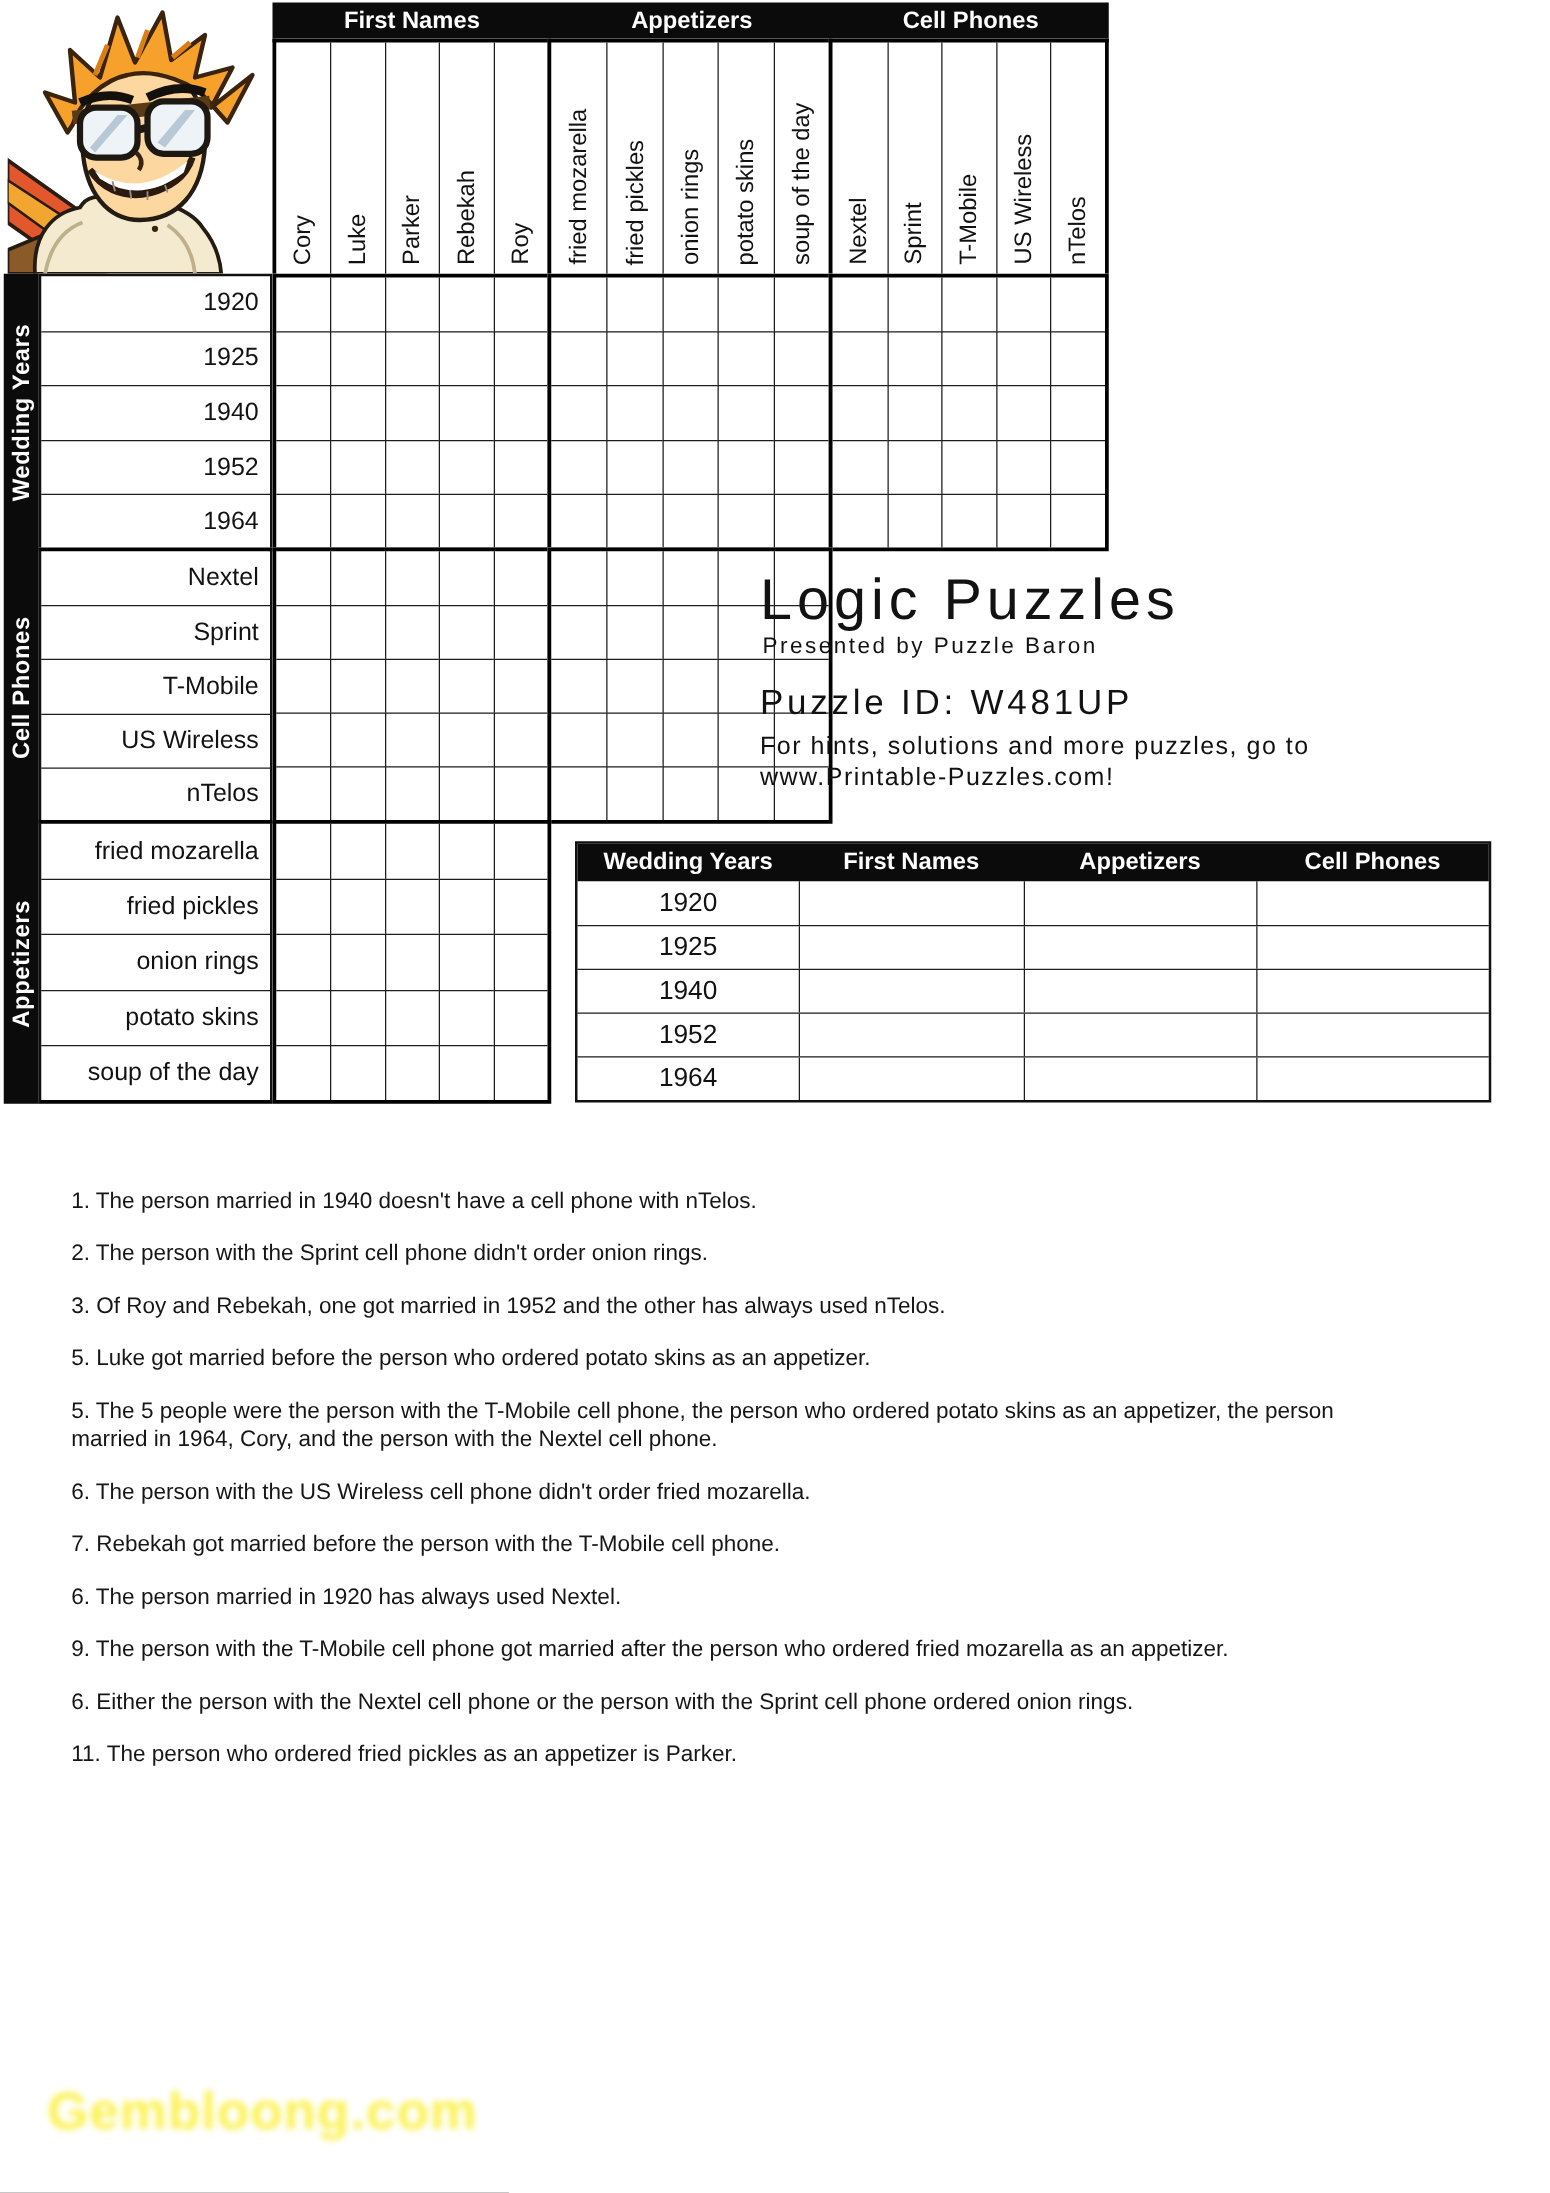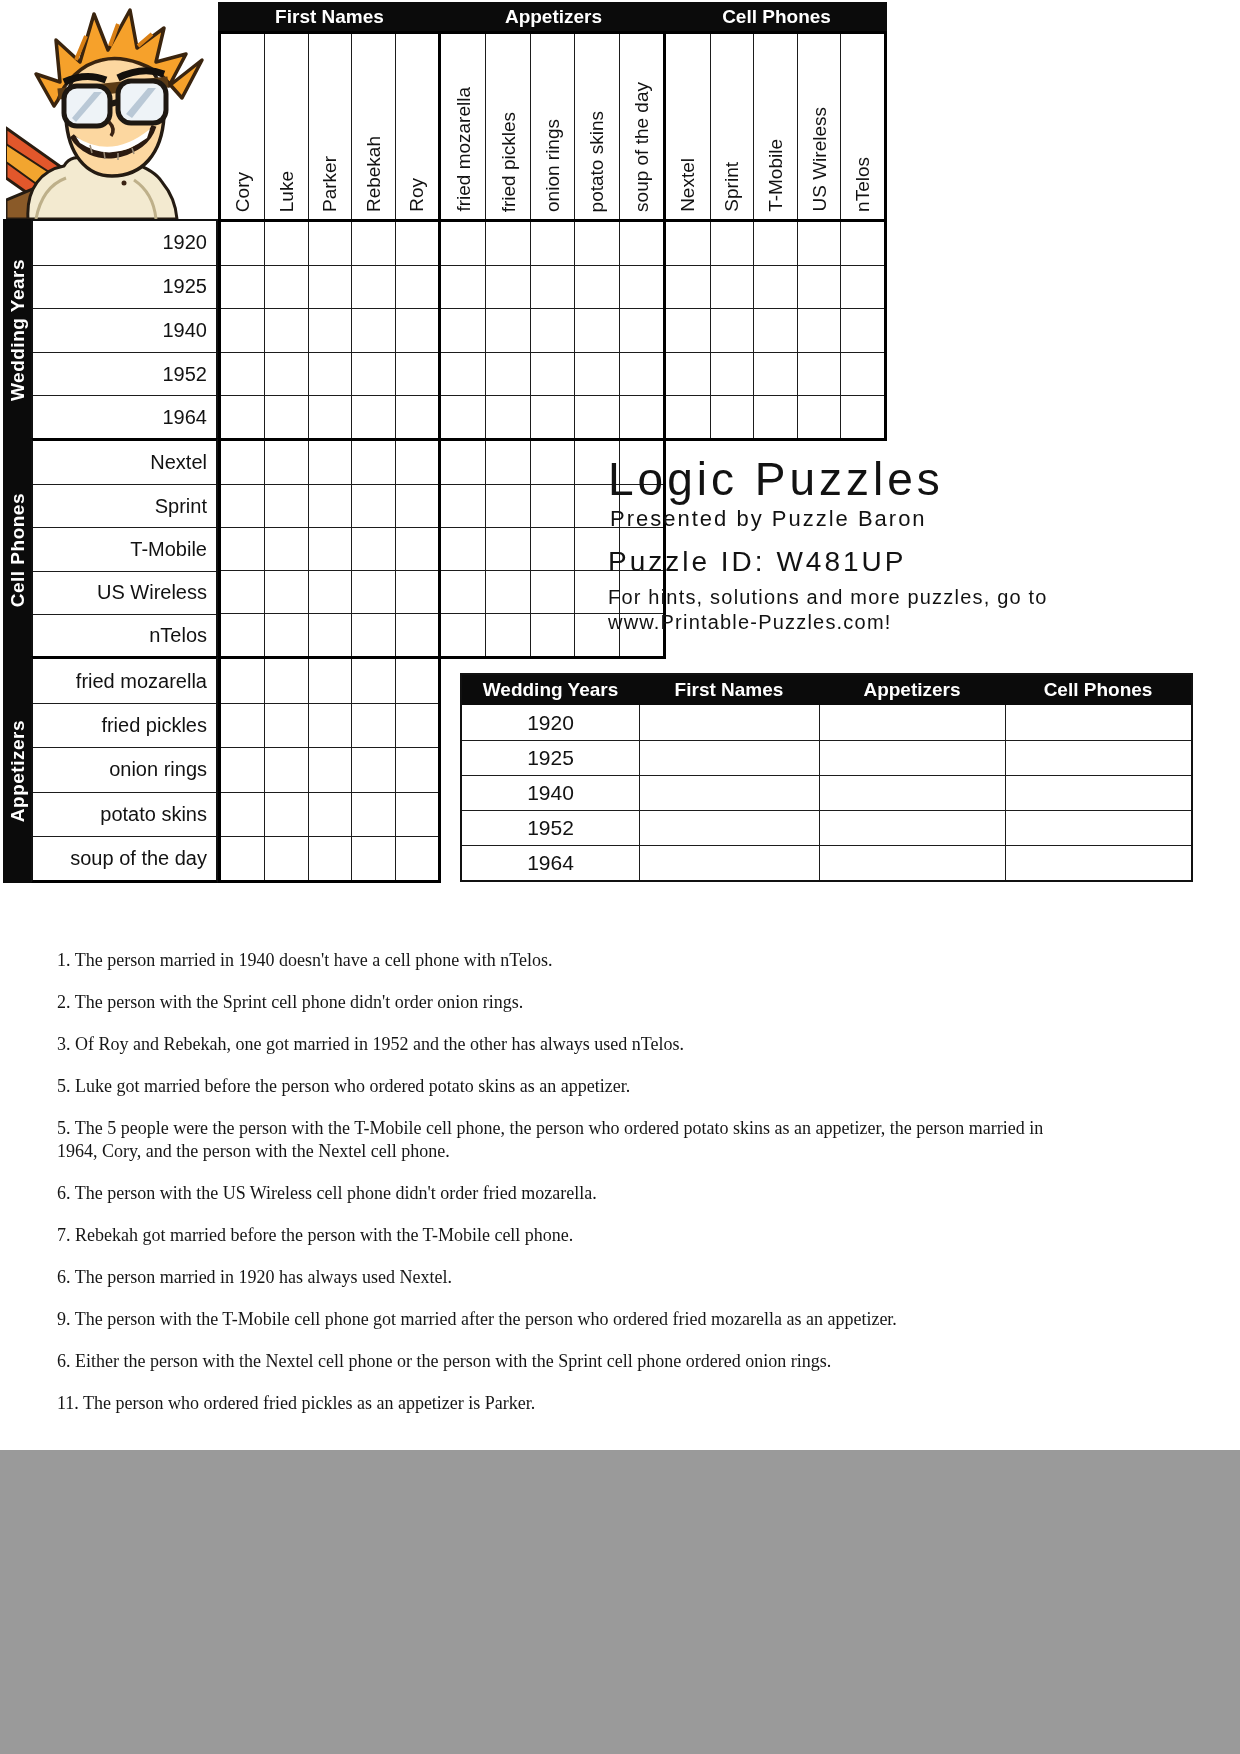--- a/index.html
+++ b/index.html
@@ -1,18 +1,18 @@
 <!DOCTYPE html>
 <html><head>
 <meta charset="utf-8">
 <style>
   * { box-sizing: border-box; }
   html,body { margin:0; padding:0; background:#9a9a9a; }
   .sheet {
-    position:relative; width:1240px; height:1450px; margin:0 auto;
+    position:relative; width:1240px; height:1754px; margin:0 auto;
     background:#ffffff; overflow:hidden;
     font-family:"Liberation Sans", sans-serif; color:#121212;
   }
   .abs { position:absolute; }
 
   
   .topbar { background:#0b0b0b; }
   .bar-label { position:absolute; top:0; height:100%; display:flex; align-items:center;
     justify-content:center; color:#fff; font-weight:bold; font-size:19px; }
   .headsec { border:3px solid #000; border-bottom:none; display:grid;
@@ -29,21 +29,21 @@
   .rowlabels { display:grid; grid-template-rows:repeat(5,1fr); border:2px solid #111; background:#fff; }
   .rowlabel { display:flex; align-items:center; justify-content:flex-end; padding-right:9px;
     font-size:20px; border-top:1.5px solid #1d1d1d; white-space:nowrap; }
   .rowlabel.r0 { border-top:none; }
   .sidebar { background:#0b0b0b; display:flex; flex-direction:column; }
   .sidelabel { display:flex; align-items:center; justify-content:center; color:#fff; }
   .sidelabel .vtext { font-weight:bold; font-size:19px; letter-spacing:.5px; }
 
   
   .title-main { font-size:46px; letter-spacing:4px; }
-  .title-sub  { font-size:22px; letter-spacing:2px; }
+  .title-sub  { font-size:18px; letter-spacing:2px; }
   .puzzle-id  { font-size:28px; letter-spacing:3px; }
   .hint       { font-size:20px; letter-spacing:1.2px; }
 
   
   .soltable { border:2px solid #111; background:#fff; }
   .solhead { background:#0b0b0b; display:flex; height:30px; }
   .solhead span { display:flex; align-items:center; justify-content:center;
     color:#fff; font-weight:bold; font-size:19px; }
   .solrow { display:flex; height:35px; border-top:1.5px solid #1d1d1d; }
   .solrow.r0 { border-top:none; }
@@ -391,21 +391,21 @@
         <div class="solcell" style="flex: 1 1 0%;"></div>
       </div>
       <div class="solrow">
         <div class="solcell c0" style="width: 177px;">1964</div>
         <div class="solcell" style="width: 180px;"></div>
         <div class="solcell" style="width: 186px;"></div>
         <div class="solcell" style="flex: 1 1 0%;"></div>
       </div>
     </div>
 
-  <div class="abs clues" style="left:57px; top:949px; width:1030px;font-family:Liberation Serif, serif;" id="clues">
+  <div class="abs clues" style="left:57px; top:949px; width:1030px;" id="clues">
       <p>1. The person married in 1940 doesn't have a cell phone with nTelos.</p>
       <p>2. The person with the Sprint cell phone didn't order onion rings.</p>
       <p>3. Of Roy and Rebekah, one got married in 1952 and the other has always used nTelos.</p>
       <p>5. Luke got married before the person who ordered potato skins as an appetizer.</p>
       <p>5. The 5 people were  the person with the T-Mobile cell phone, the person who ordered potato skins as an appetizer, the person married in 1964, Cory,  and the person with the Nextel cell phone.</p>
       <p>6. The person with the US Wireless cell phone didn't order fried mozarella.</p>
       <p>7. Rebekah got married before the person with the T-Mobile cell phone.</p>
       <p>6. The person married in 1920 has always used Nextel.</p>
       <p>9. The person with the T-Mobile cell phone got married after the person who ordered fried mozarella as an appetizer.</p>
       <p>6. Either the person with the Nextel cell phone or the person with the Sprint cell phone ordered onion rings.</p>

